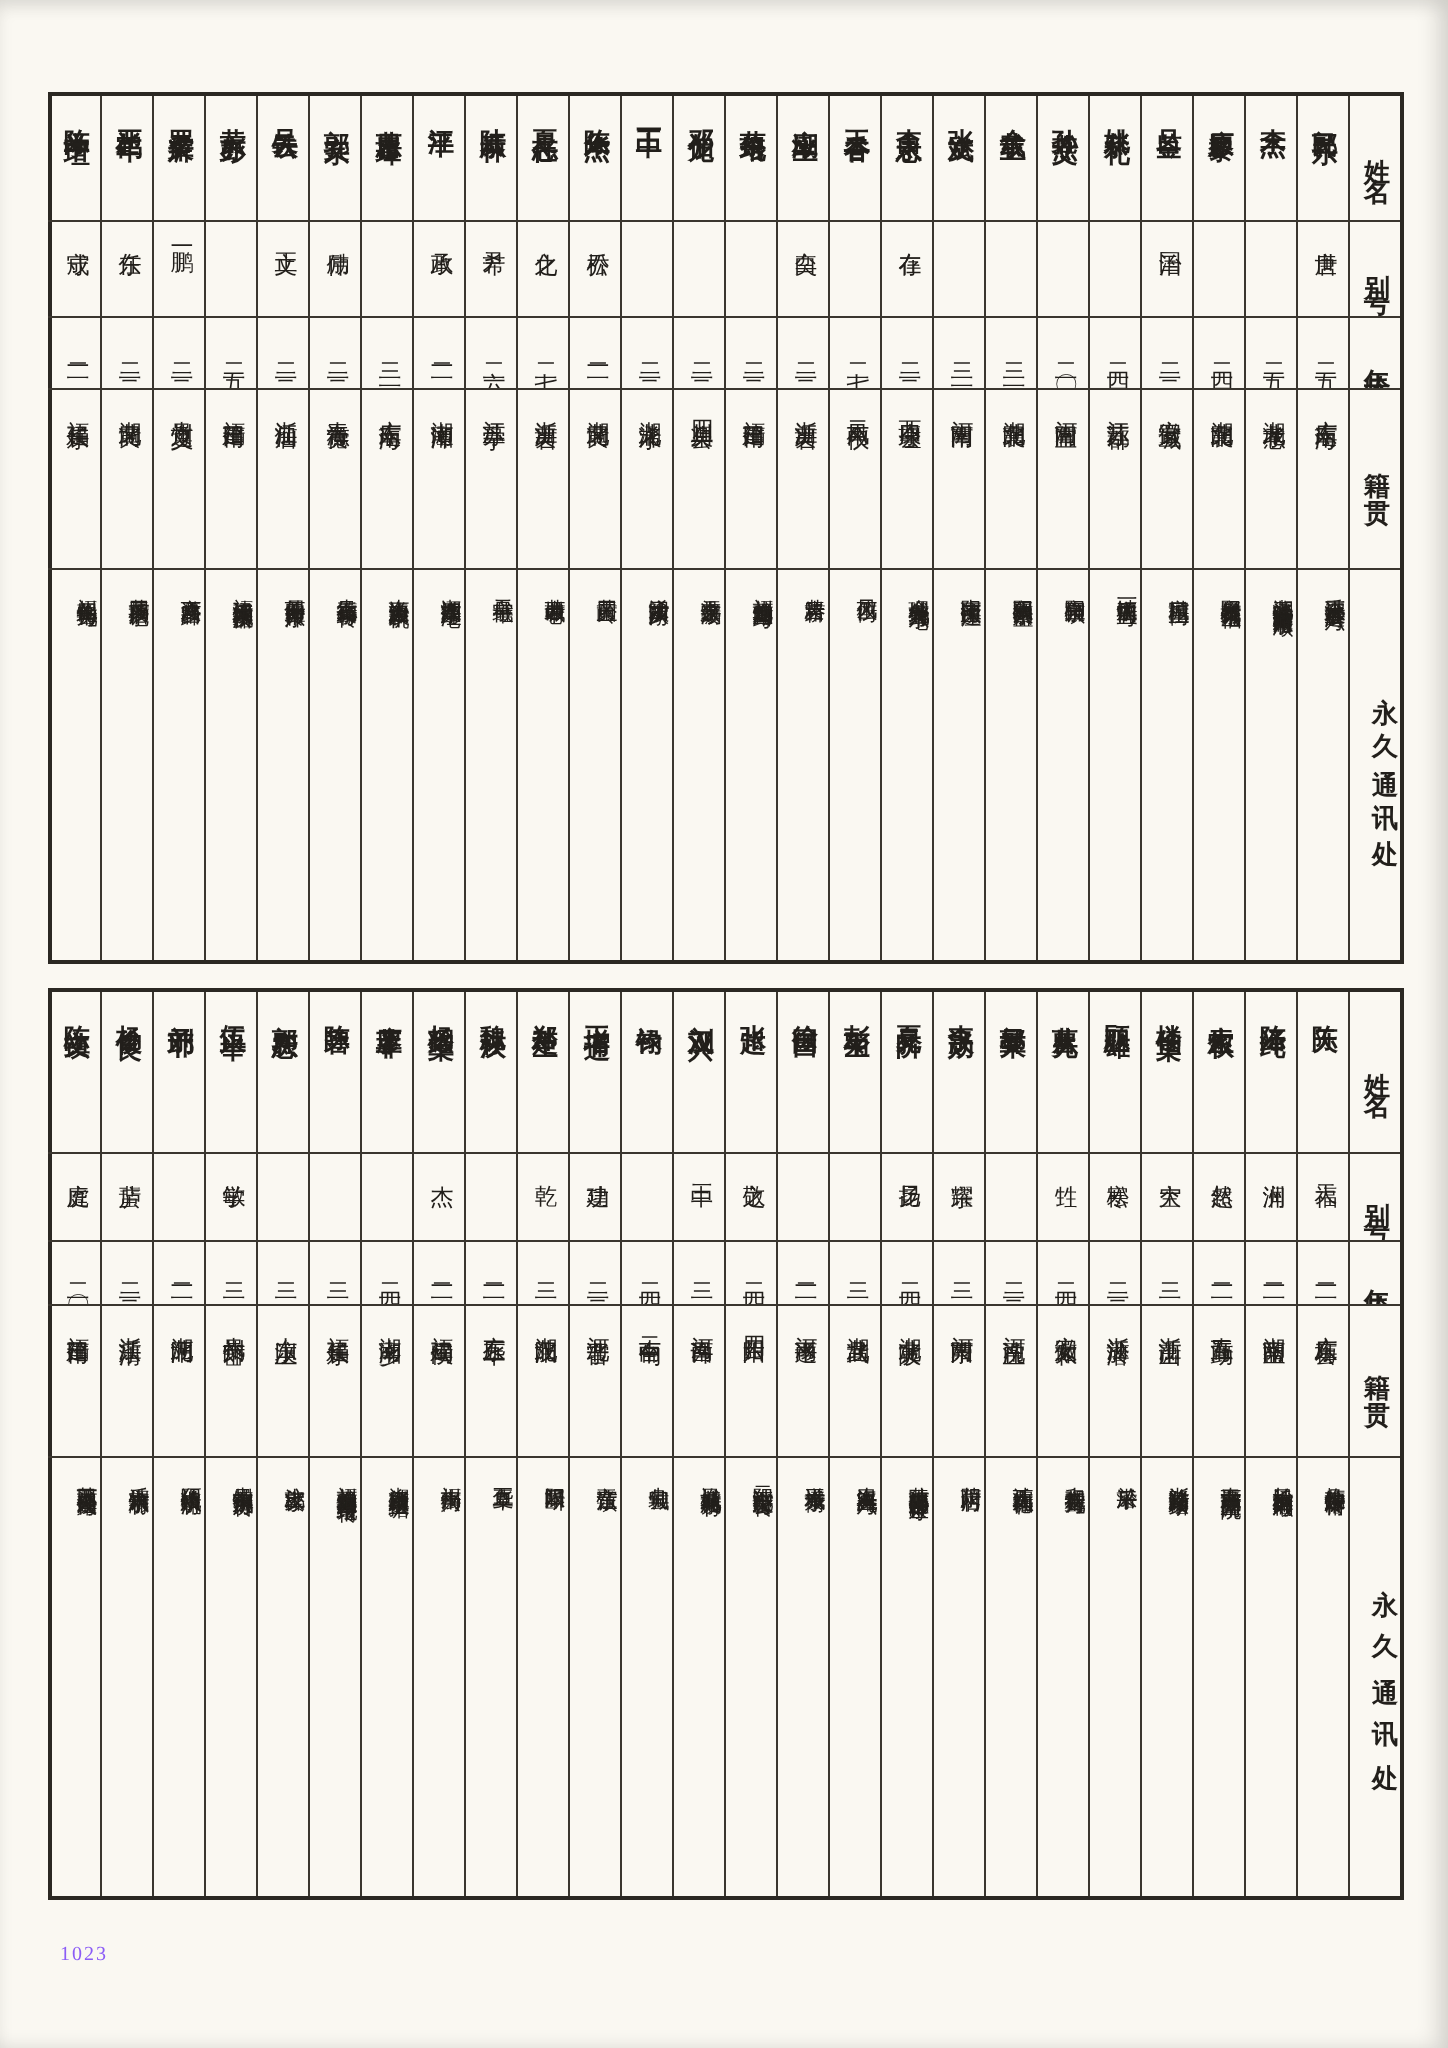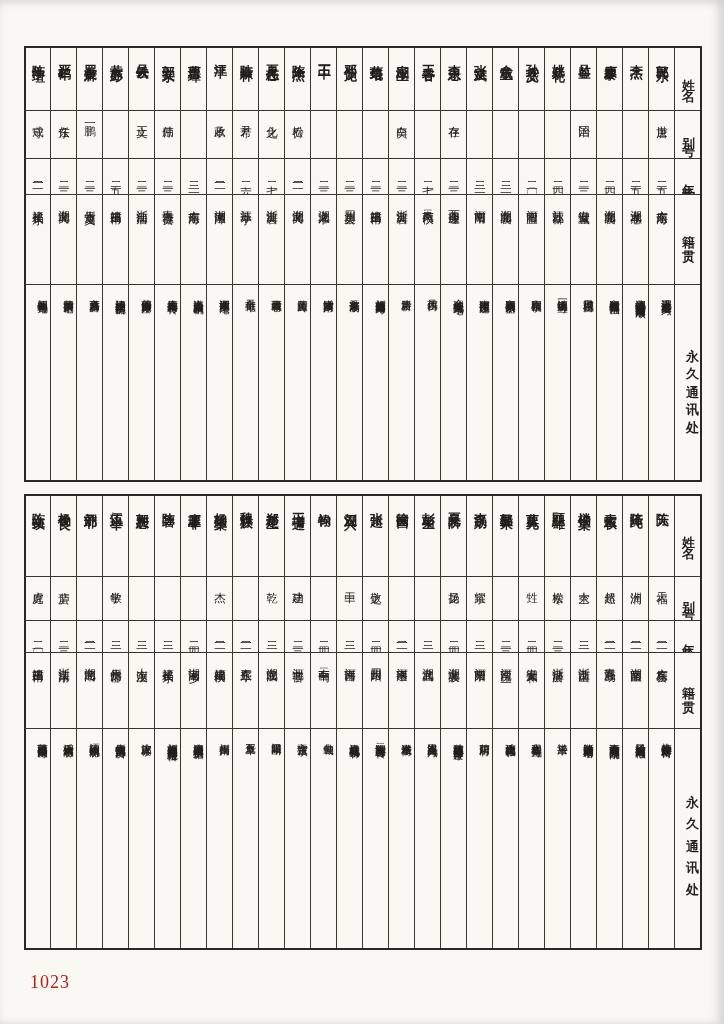--- a/index.html
+++ b/index.html
@@ -66,23 +66,23 @@
   .col.header .cell { font-weight:bold; font-size:13px; text-align:center; padding-top:0; }
   .col.header .h-name   { letter-spacing:10px; }
   .col.header .h-alias  { letter-spacing:8px; }
   .col.header .h-age    { letter-spacing:3px; }
   .col.header .h-native { letter-spacing:14px; }
   .s0 .col.header .h-addr { letter-spacing:18px; }
   .s1 .col.header .h-addr { letter-spacing:22px; }
   .page-number {
     position:absolute;
     left:30px; top:972px;
-    font-size:18px;
+    font-size:10px;
     letter-spacing:1px;
-    color:#b91c1c;
+    color:#8b5cf6;
     font-family:"Liberation Serif", serif;
   }
 </style>
 </head>
 <body>
 
 <div class="sheet">
   <section class="reg-table s0">
   <div class="col header">
     <div class="cell name h-name">姓名</div>

